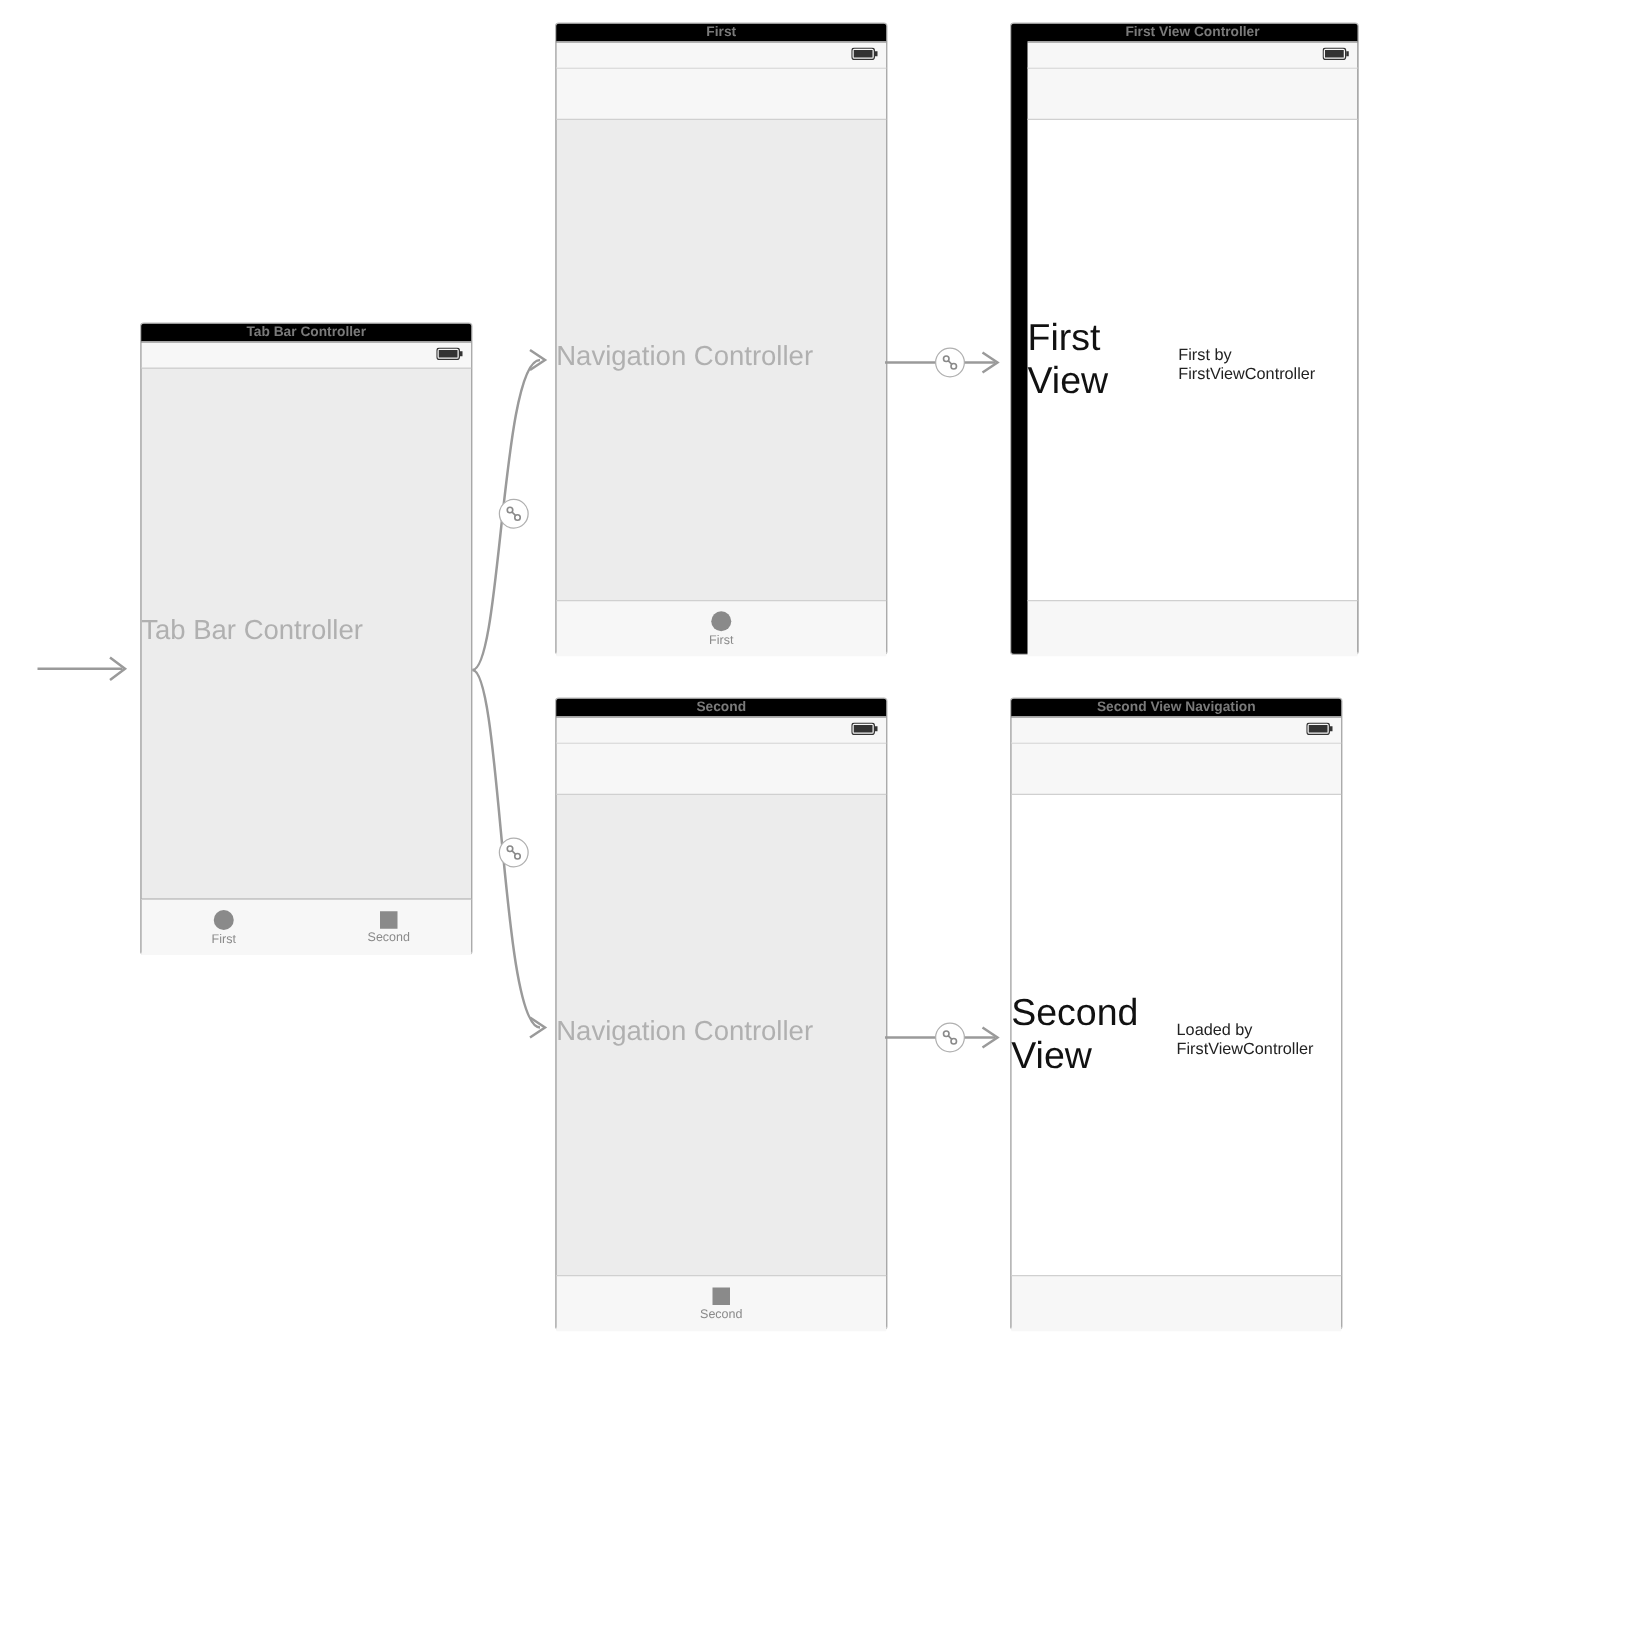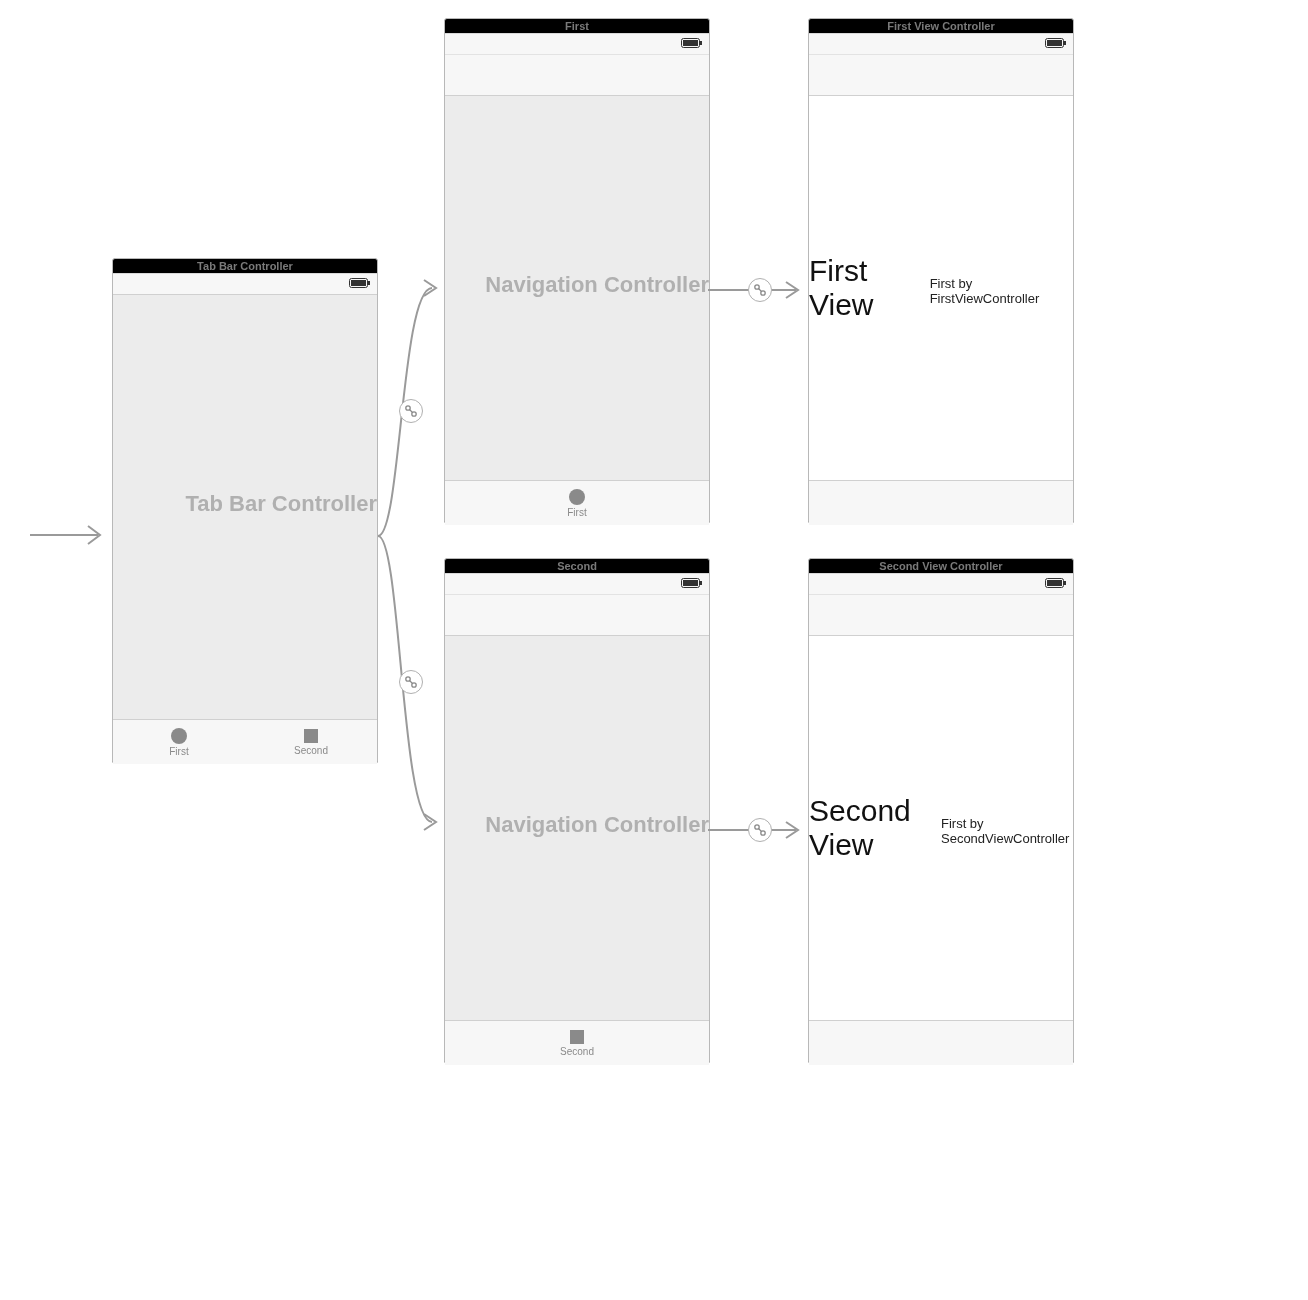--- a/index.html
+++ b/index.html
@@ -11,21 +11,21 @@
   .battery{position:absolute;right:6px;top:4px;}
   .battery svg{display:block;}
   .nav-bar{height:40px;background:#f7f7f7;border-bottom:1px solid #d0d0d0;}
   .body-area{background:#ececec;}
   .body-white{background:#fff;}
   .tab-bar{height:44px;background:#f7f7f7;border-top:1px solid #d0d0d0;display:flex;}
   .tab-item{flex:1;display:flex;flex-direction:column;align-items:center;justify-content:center;gap:2px;}
   .tab-label{font-size:10px;color:#8a8a8a;}
   .circle-icon{width:16px;height:16px;border-radius:50%;background:#8a8a8a;}
   .square-icon{width:14px;height:14px;background:#8a8a8a;}
-  .placeholder-text{position:absolute;left:0;right:0;text-align:right;font-weight:700;color:#b0b0b0;margin-left:10px;}
+  .placeholder-text{position:absolute;left:0;right:0;text-align:left;font-weight:400;color:#b0b0b0;}
   .vc-title{font-size:30px;font-weight:400;color:#111;}
   .vc-sub{font-size:13px;color:#222;margin-top:6px;}
   .content-center{display:flex;flex-direction:row;align-items:center;justify-content:center;height:100%;}
   .bottom-gray{background:#f7f7f7;border-top:1px solid #d0d0d0;}
   svg.arrow{position:absolute;overflow:visible;}
   .segue-circle{position:absolute;width:22px;height:22px;border:1px solid #b0b0b0;border-radius:50%;background:#fff;display:flex;align-items:center;justify-content:center;}
   .segue-circle svg{display:block;}
 </style>
 </head>
 <body>
@@ -115,21 +115,21 @@
     <polyline points="78,7 90,15 78,23" fill="none" stroke="#9a9a9a" stroke-width="2"></polyline>
   </svg>
   <div class="segue-circle" style="left:748px;top:278px;">
     <svg width="14" height="14">
         <circle cx="4" cy="4" r="2.2" fill="none" stroke="#8a8a8a" stroke-width="1.3"></circle>
         <circle cx="10" cy="10" r="2.2" fill="none" stroke="#8a8a8a" stroke-width="1.3"></circle>
         <line x1="5.5" y1="5.5" x2="8.5" y2="8.5" stroke="#8a8a8a" stroke-width="1.3"></line>
       </svg>
   </div>
 
-  <div class="scene" style="left:808px;top:18px;width:264px;height:504px;">
+  <div class="scene" style="left:808px;top:18px;width:264px;height:504px;padding-left:13px;">
     <div class="scene-title">First View Controller</div>
     <div class="status-bar">
       <span class="battery">
         <svg width="22" height="10">
             <rect x="0.5" y="0.5" width="18" height="9" rx="2" fill="none" stroke="#333" stroke-width="1"></rect>
             <rect x="2" y="2" width="15" height="6" fill="#333"></rect>
             <rect x="19" y="3" width="2" height="4" fill="#333"></rect>
           </svg>
       </span>
     </div>
@@ -172,33 +172,33 @@
   </svg>
   <div class="segue-circle" style="left:748px;top:818px;">
     <svg width="14" height="14">
         <circle cx="4" cy="4" r="2.2" fill="none" stroke="#8a8a8a" stroke-width="1.3"></circle>
         <circle cx="10" cy="10" r="2.2" fill="none" stroke="#8a8a8a" stroke-width="1.3"></circle>
         <line x1="5.5" y1="5.5" x2="8.5" y2="8.5" stroke="#8a8a8a" stroke-width="1.3"></line>
       </svg>
   </div>
 
   <div class="scene" style="left:808px;top:558px;width:264px;height:504px;">
-    <div class="scene-title">Second View Controller</div>
+    <div class="scene-title">Second View Navigation</div>
     <div class="status-bar">
       <span class="battery">
         <svg width="22" height="10">
             <rect x="0.5" y="0.5" width="18" height="9" rx="2" fill="none" stroke="#333" stroke-width="1"></rect>
             <rect x="2" y="2" width="15" height="6" fill="#333"></rect>
             <rect x="19" y="3" width="2" height="4" fill="#333"></rect>
           </svg>
       </span>
     </div>
     <div class="nav-bar"></div>
     <div class="body-white" style="height:384px;position:relative;">
       <div class="content-center">
         <div class="vc-title">Second View</div>
-        <div class="vc-sub">First by SecondViewController</div>
+        <div class="vc-sub">Loaded by FirstViewController</div>
       </div>
     </div>
     <div class="bottom-gray" style="height:44px;"></div>
   </div>
 
 </div>
 
 </body></html>

